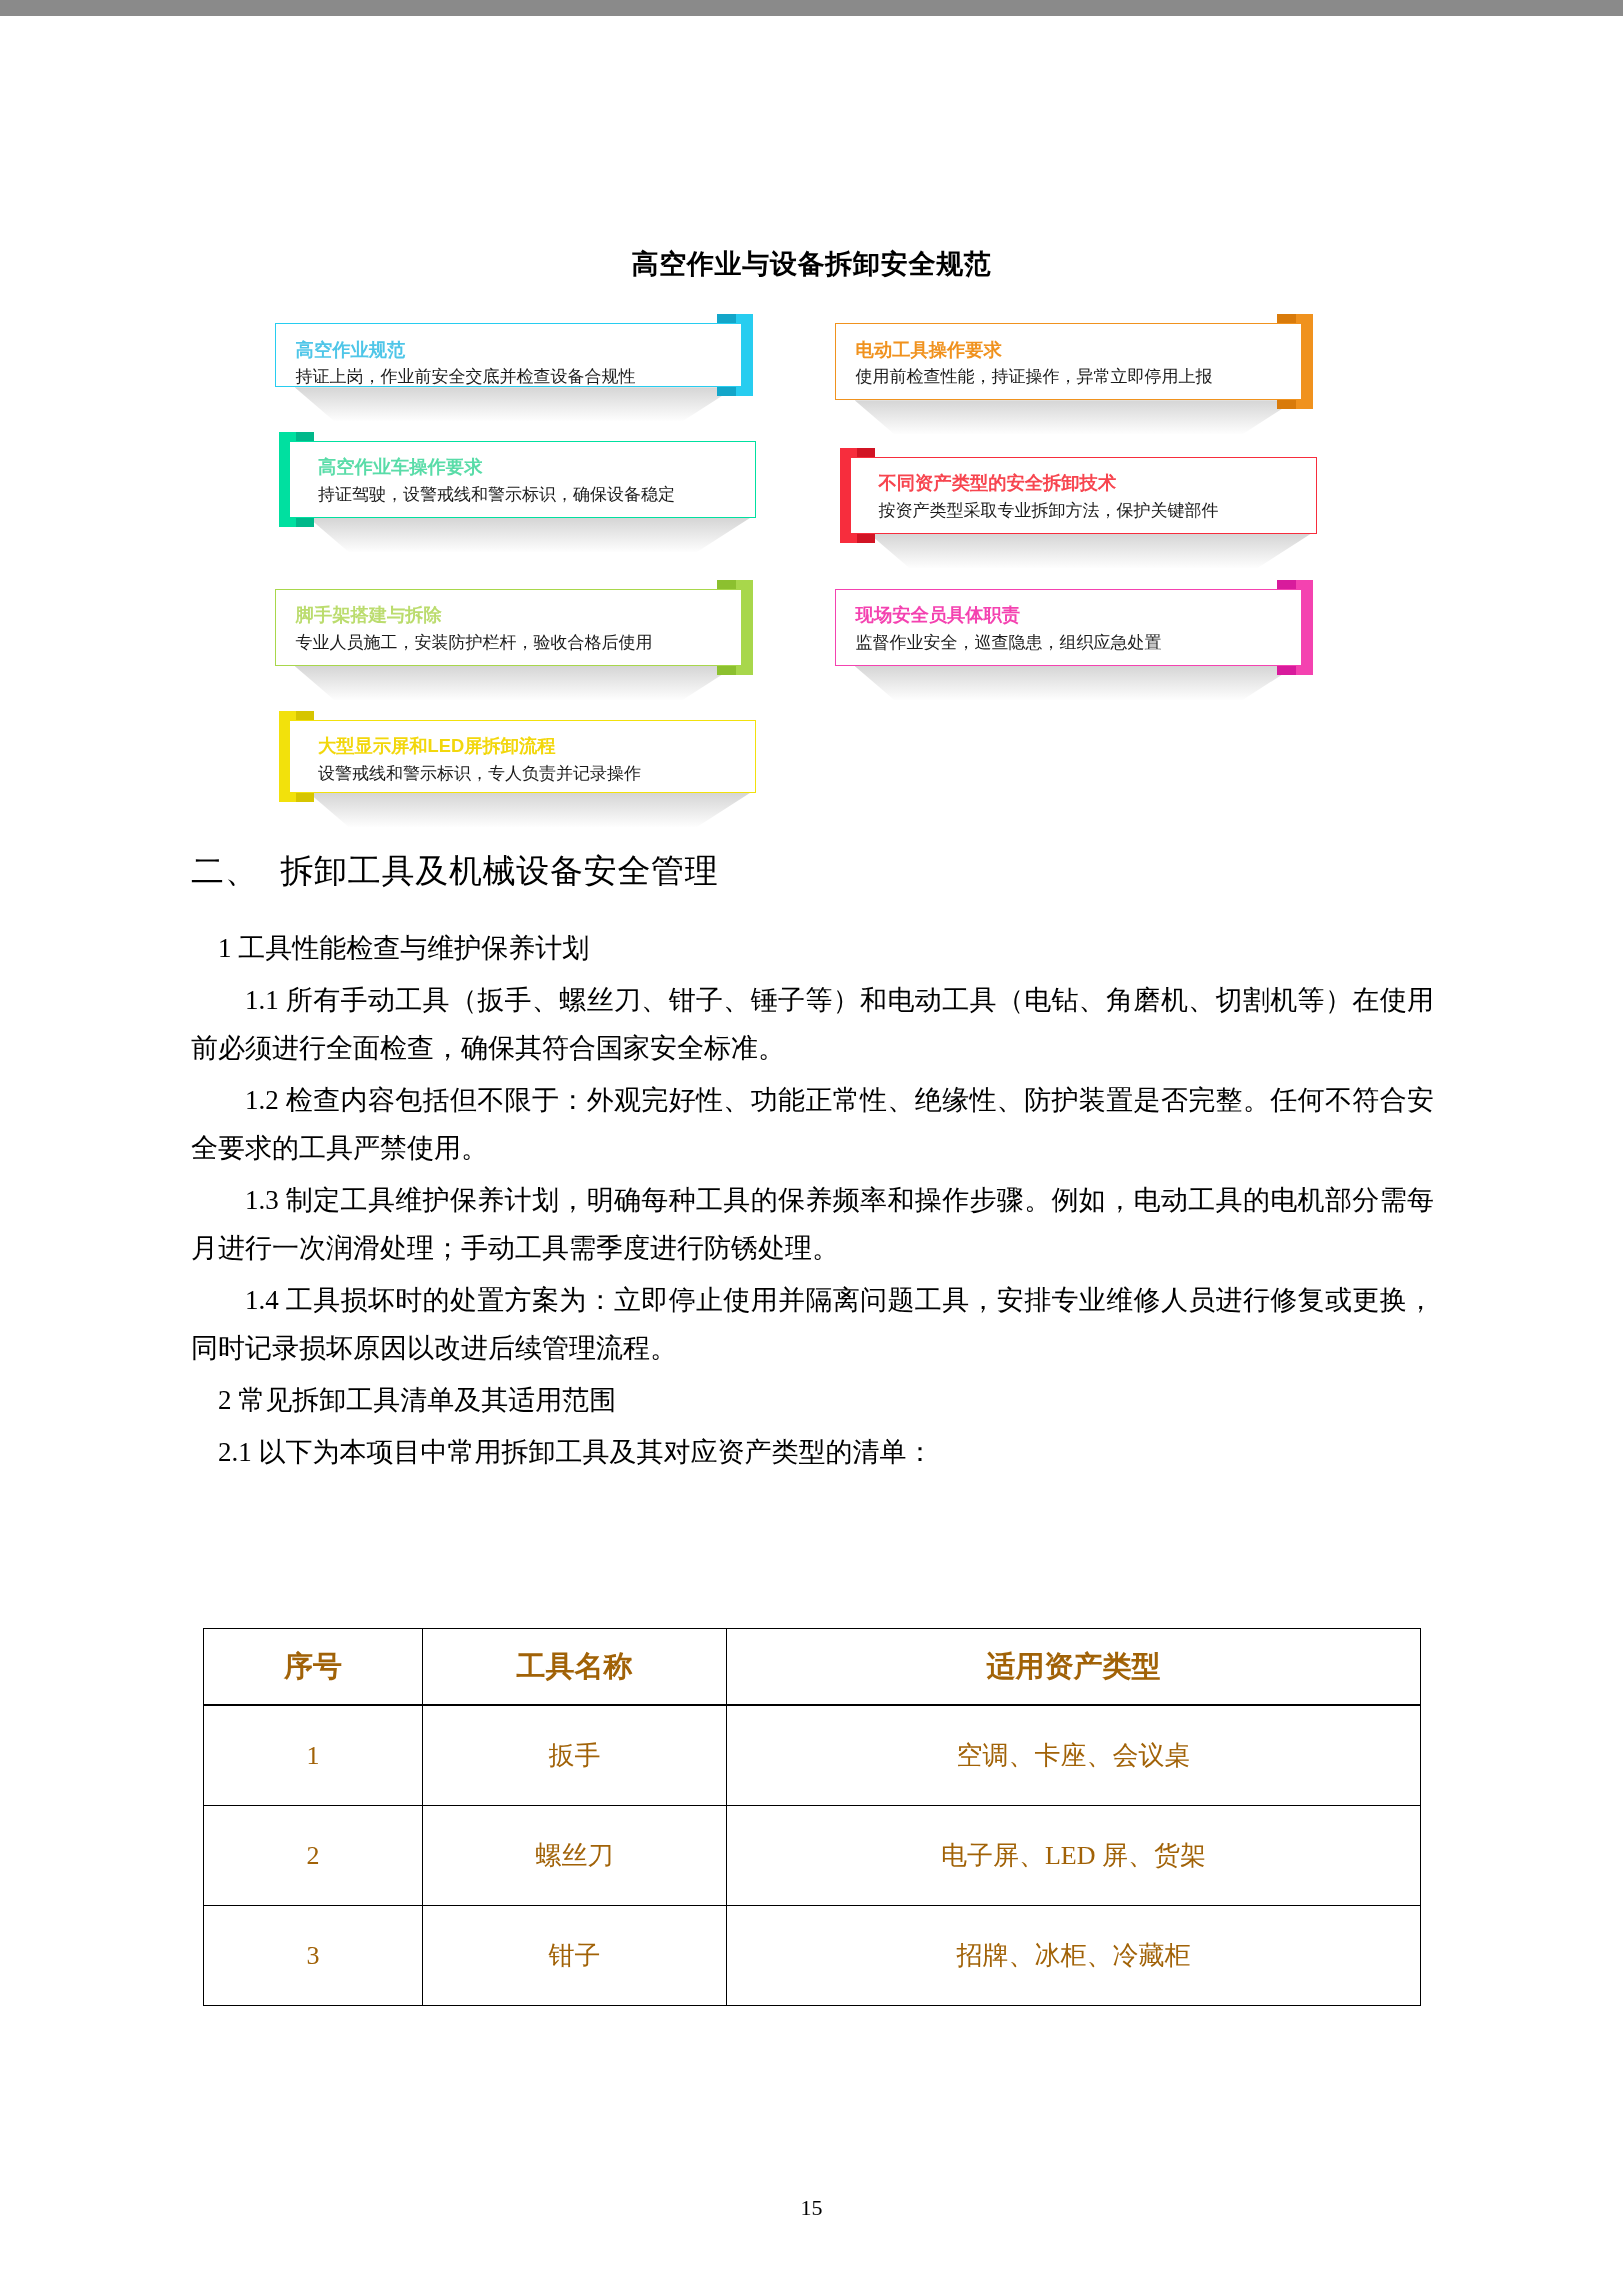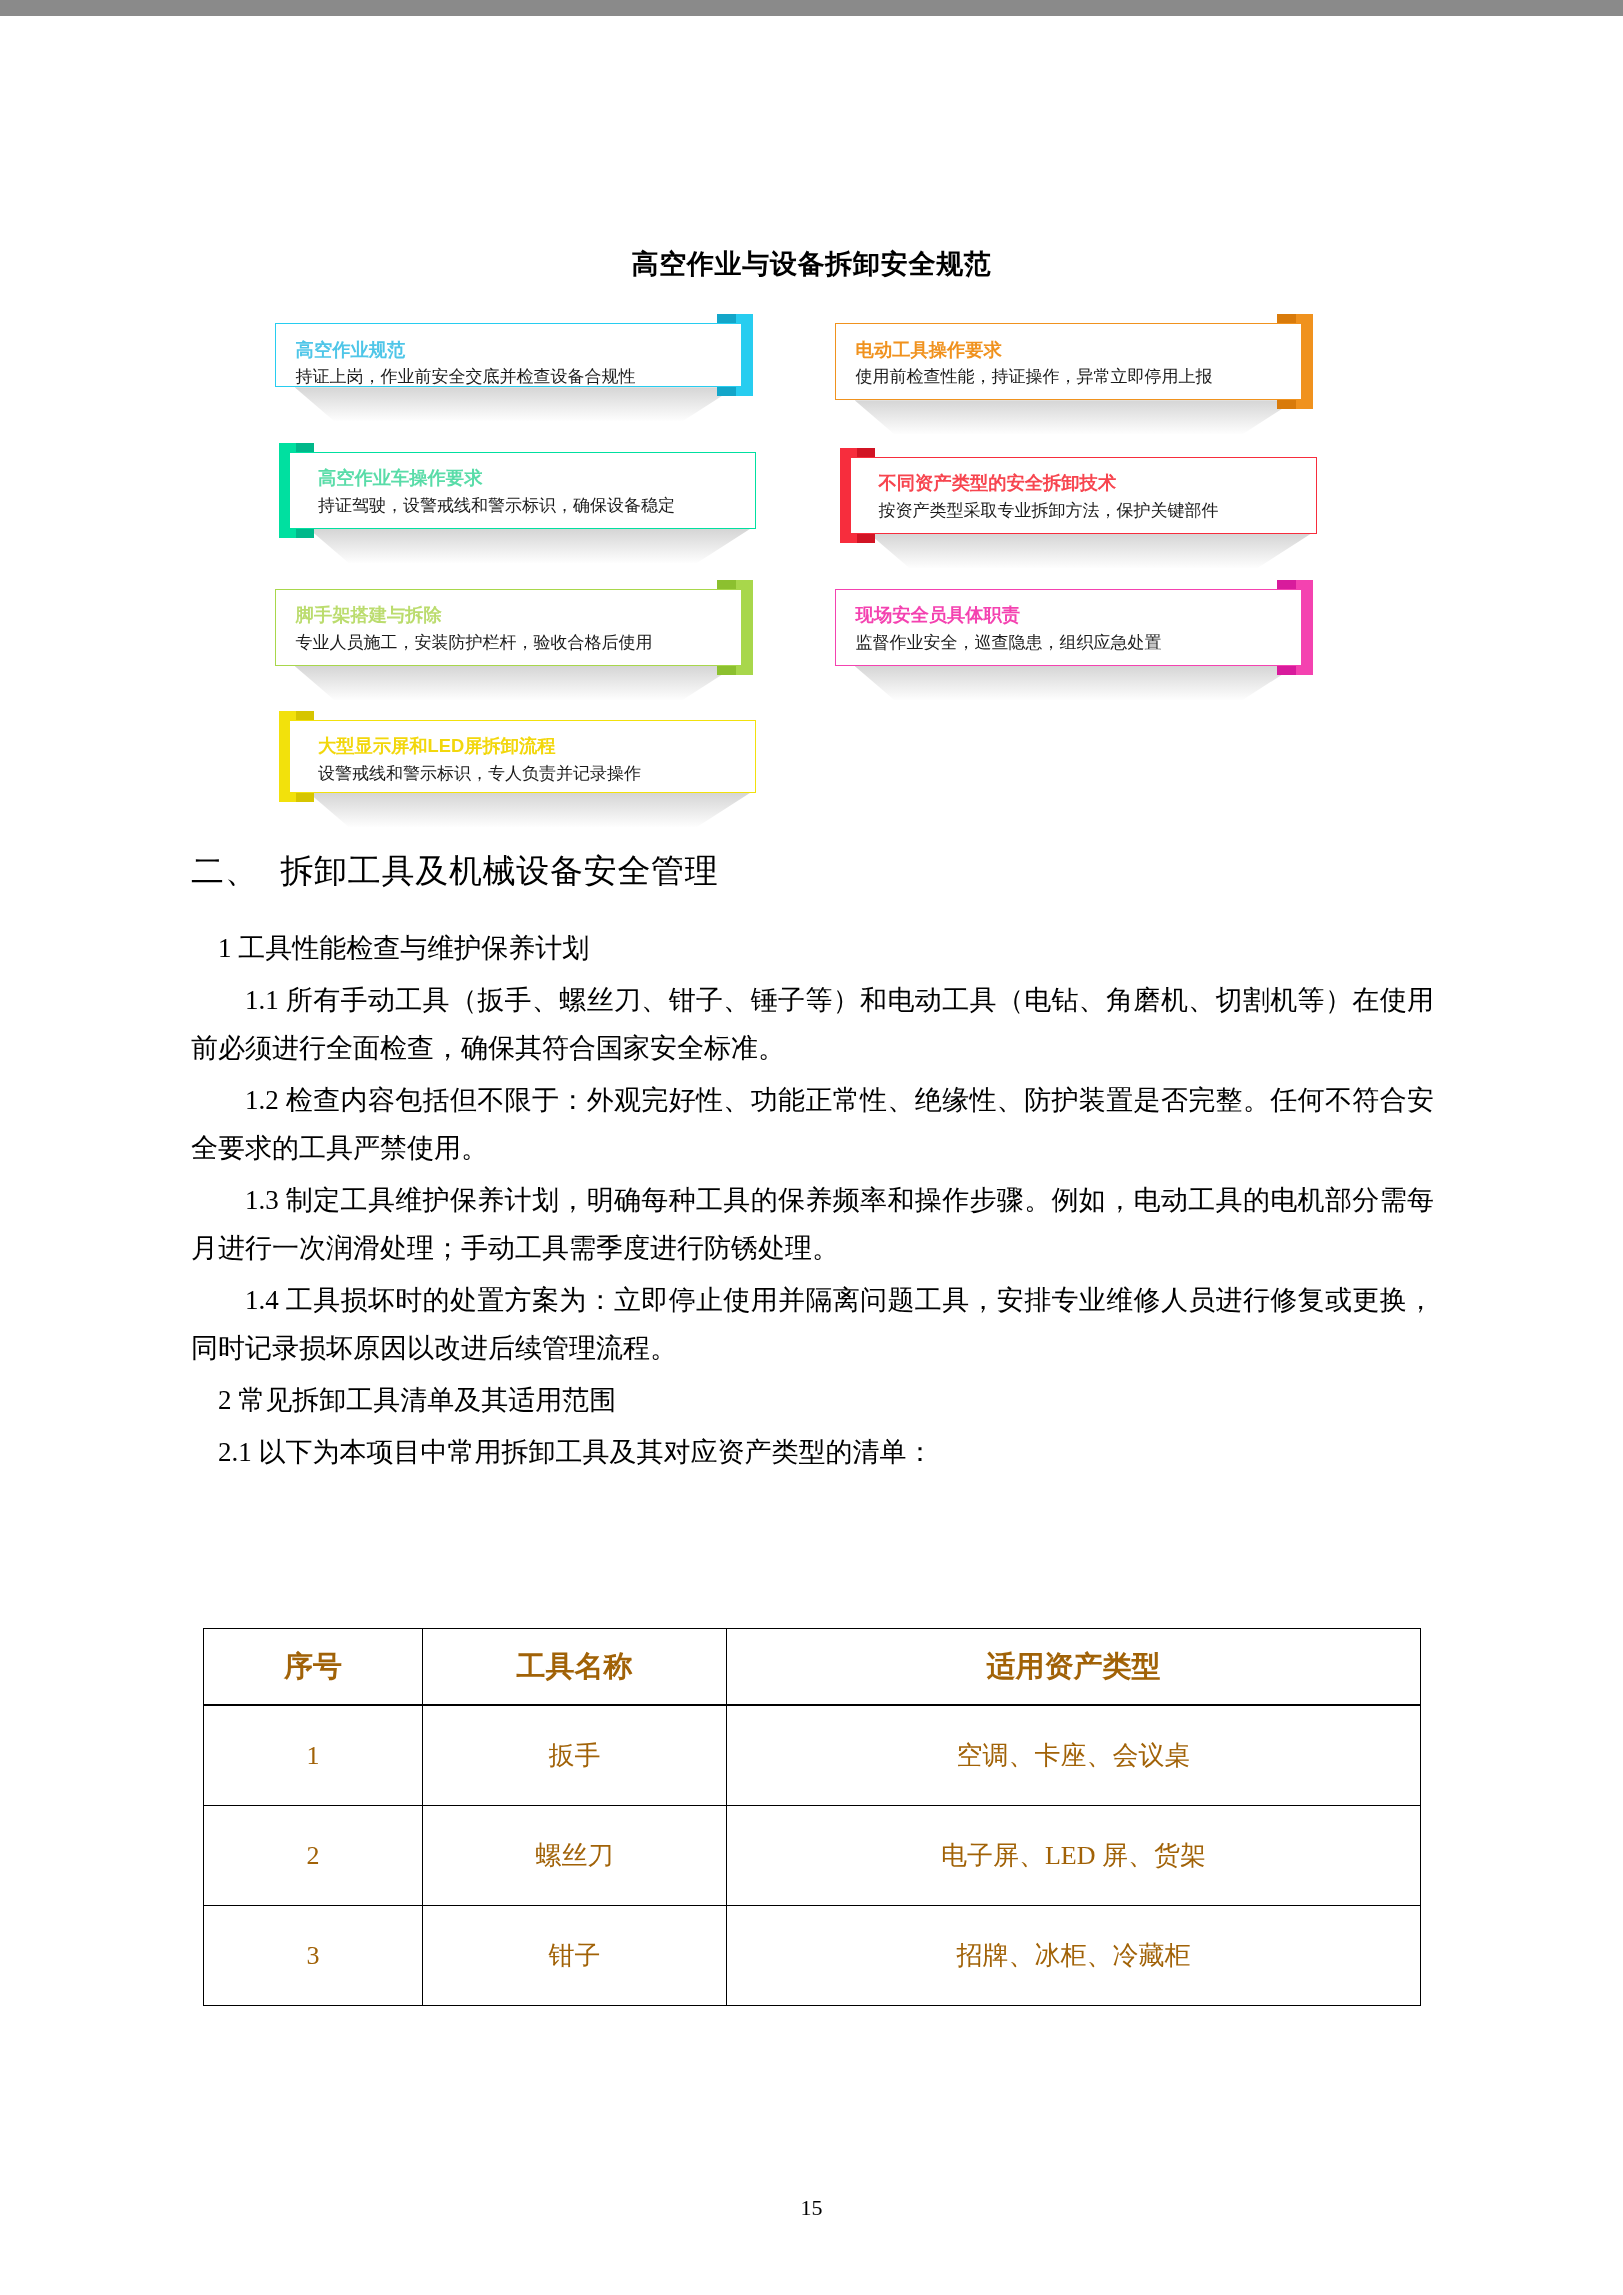--- a/index.html
+++ b/index.html
@@ -202,21 +202,21 @@
       <div class="card-notch bottom"></div>
       <div class="card-bar"></div>
       <div class="card-box">
         <div class="card-inner">
           <div class="card-head">电动工具操作要求</div>
           <div class="card-desc">使用前检查性能，持证操作，异常立即停用上报</div>
         </div>
       </div>
     </div>
 
-    <div class="card bar-left" style="--accent:#00E0A0; --accent-dark:#00B88A; --accent-text:#59DCA8; left:14.4px; top:138px; width:467px; height:77px;">
+    <div class="card bar-left" style="--accent:#00E0A0; --accent-dark:#00B88A; --accent-text:#59DCA8; left:14.4px; top:127px; width:467px; height:77px;">
       <div class="card-shadow"></div>
       <div class="card-notch top"></div>
       <div class="card-notch bottom"></div>
       <div class="card-bar"></div>
       <div class="card-box">
         <div class="card-inner">
           <div class="card-head">高空作业车操作要求</div>
           <div class="card-desc">持证驾驶，设警戒线和警示标识，确保设备稳定</div>
         </div>
       </div>

